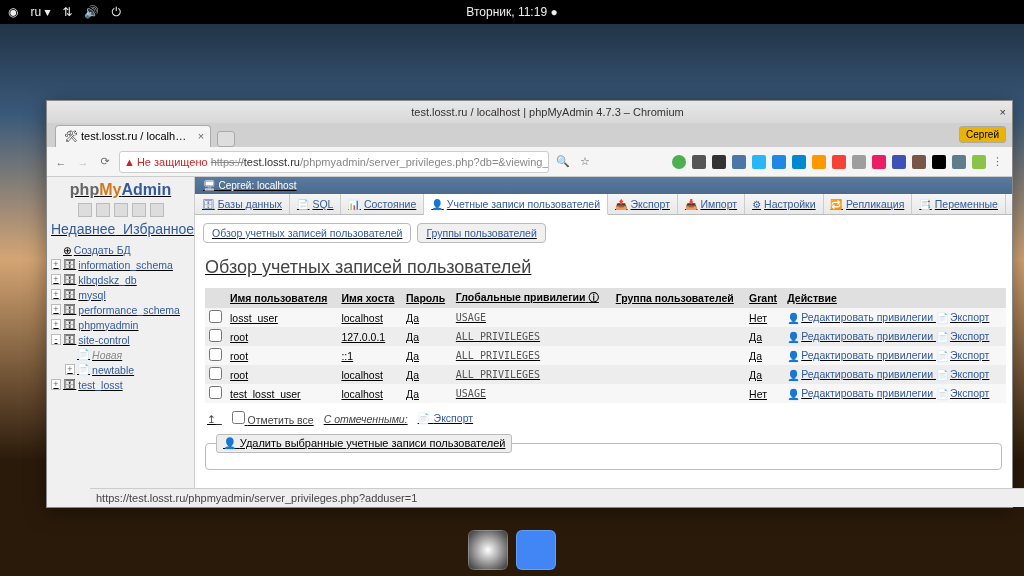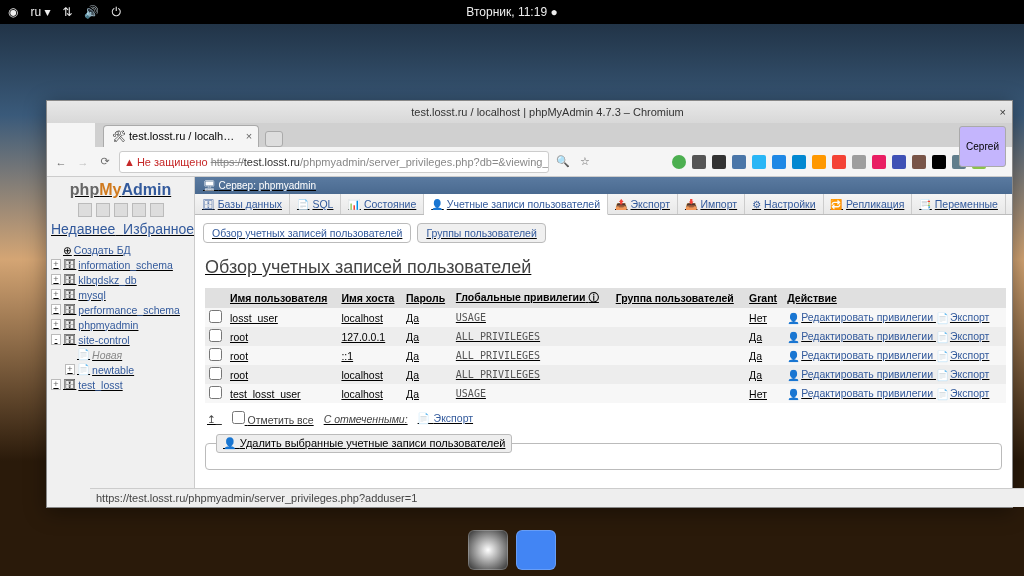--- a/index.html
+++ b/index.html
@@ -7,25 +7,25 @@
 
 
 .topbar { background:#000; color:#eee; height:24px; display:flex; align-items:center; padding:0 8px; font-size:12px; justify-content:space-between; }
 .topbar .left, .topbar .right { display:flex; gap:12px; align-items:center; }
 .topbar .center { position:absolute; left:50%; transform:translateX(-50%); }
 
 
 .browser { position:absolute; top:100px; left:46px; width:967px; background:#f5f5f5; border:1px solid #888; box-shadow:0 4px 20px rgba(0,0,0,.4); }
 .titlebar { background:linear-gradient(#e8e8e8,#d8d8d8); height:22px; display:flex; align-items:center; justify-content:center; font-size:11px; color:#333; position:relative;padding-left:36px; }
 .titlebar .close { position:absolute; right:6px; cursor:pointer; }
-.tabstrip { background:#d0d0d0; height:24px; display:flex; align-items:flex-end; padding-left:8px; position:relative;margin-left:48px; }
+.tabstrip { background:#d0d0d0; height:24px; display:flex; align-items:flex-end; padding-left:8px; position:relative; }
 .tab { background:#f5f5f5; border:1px solid #aaa; border-bottom:none; padding:4px 24px 4px 8px; border-radius:4px 4px 0 0; position:relative; font-size:11px; }
 .tab .closex { position:absolute; right:6px; top:4px; cursor:pointer; color:#666; }
 .newtab { width:18px; height:16px; background:#ddd; border:1px solid #aaa; margin-left:6px; border-radius:3px; }
-.profile-btn { position:absolute; right:6px; top:3px; background:#c4b5fd; border:1px solid #aaa; border-radius:3px; padding:14px 6px; font-size:10px; }
+.profile-btn { position:absolute; right:6px; top:3px; background:#eab308; border:1px solid #aaa; border-radius:3px; padding:2px 6px; font-size:10px; }
 
 .addressbar { background:#f5f5f5; border-bottom:1px solid #ccc; height:30px; display:flex; align-items:center; gap:6px; padding:0 6px; }
 .nav-icon { width:16px; height:16px; color:#666; cursor:pointer; display:inline-flex; align-items:center; justify-content:center; }
 .omnibox { flex:0 0 430px; height:22px; border:1px solid #ccc; border-radius:3px; background:#fff; display:flex; align-items:center; padding:0 4px; font-size:11px; overflow:hidden; }
 .insecure { color:#c62828; display:flex; align-items:center; gap:2px; white-space:nowrap; }
 .url { color:#888; white-space:nowrap; }
 .ext-icons { display:flex; gap:6px; margin-left:auto; }
 .ext-icons span { width:14px; height:14px; border-radius:2px; display:inline-block; }
 
 
@@ -164,21 +164,21 @@
           <div class="node"><span class="pm">+</span>🗄 <a>performance_schema</a></div>
           <div class="node"><span class="pm">+</span>🗄 <a>phpmyadmin</a></div>
           <div class="node"><span class="pm">-</span>🗄 <a>site-control</a></div>
           <div class="node indent1"><span style="width:10px"></span>📄 <a class="new">Новая</a></div>
           <div class="node indent1"><span class="pm">+</span>📄 <a class="">newtable</a></div>
           <div class="node"><span class="pm">+</span>🗄 <a>test_losst</a></div>
         </div>
     </div>
 
     <div class="pma-main">
-      <div class="server-line">🖥 <span>Сервер: phpmyadmin</span></div>
+      <div class="server-line">🖥 <span>Сергей: localhost</span></div>
       <div class="main-tabs" id="main-tabs">
           <div class="t"><span class="tic">🗄</span>Базы данных</div>
           <div class="t"><span class="tic">📄</span>SQL</div>
           <div class="t"><span class="tic">📊</span>Состояние</div>
           <div class="t active"><span class="tic">👤</span>Учетные записи пользователей</div>
           <div class="t"><span class="tic">📤</span>Экспорт</div>
           <div class="t"><span class="tic">📥</span>Импорт</div>
           <div class="t"><span class="tic">⚙</span>Настройки</div>
           <div class="t"><span class="tic">🔁</span>Репликация</div>
           <div class="t"><span class="tic">📑</span>Переменные</div>

